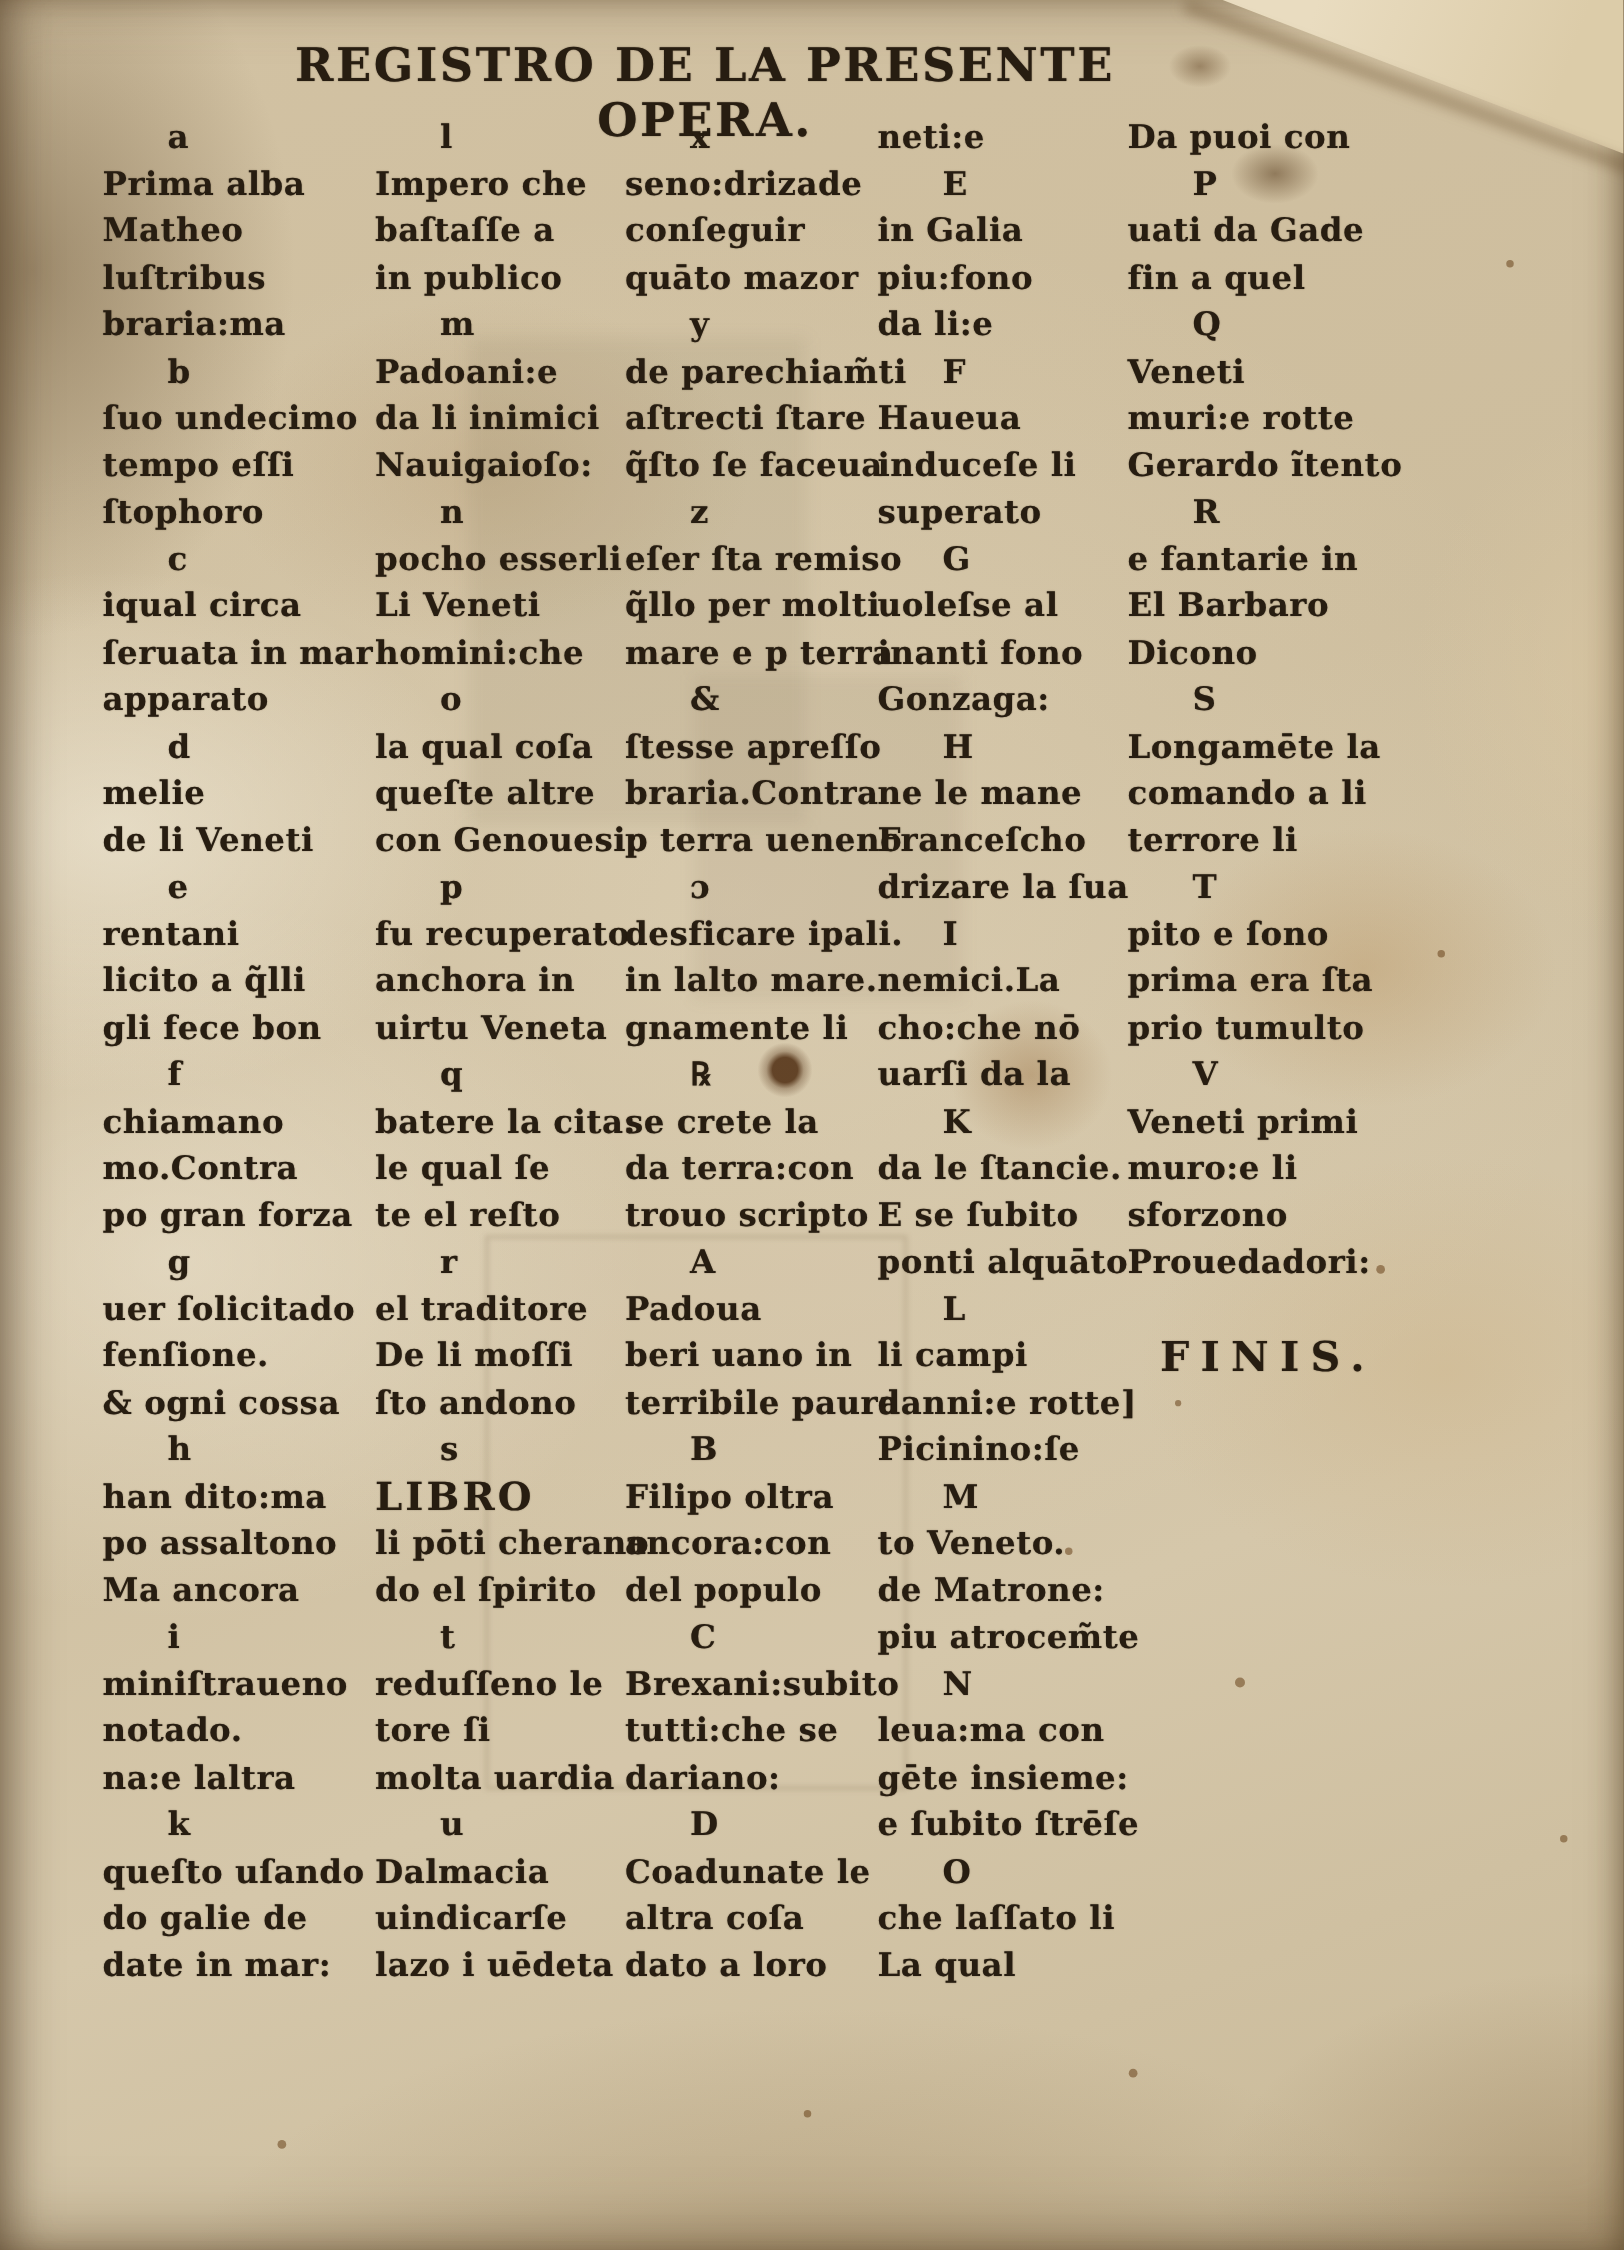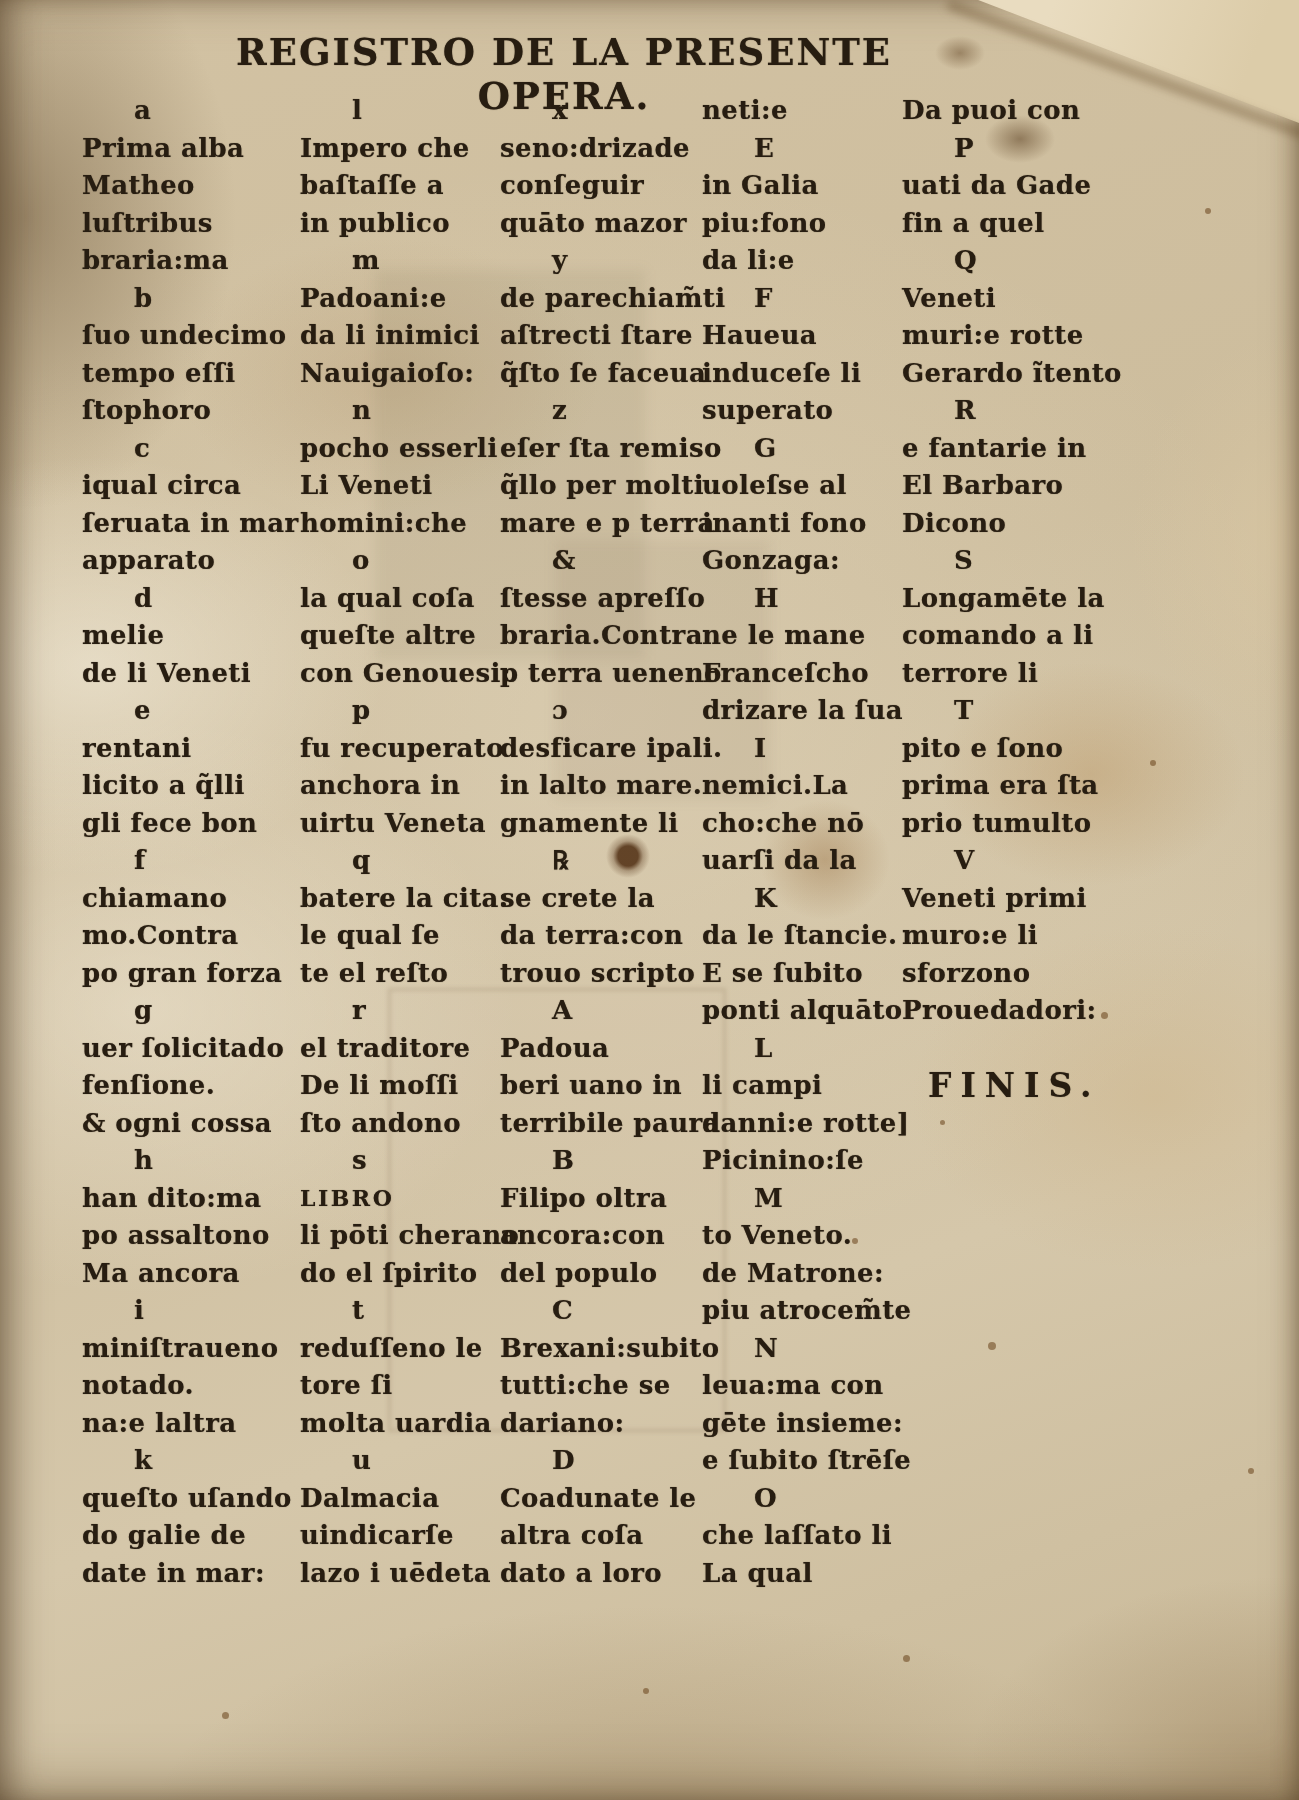--- a/index.html
+++ b/index.html
@@ -34,21 +34,21 @@
     text-shadow:0 0 1px rgba(35,22,8,.65);
   }
   .cols{position:absolute;left:82px;top:92px;display:flex;}
   .col{flex:none;}
   .col-1{width:218px}.col-2{width:200px}.col-3{width:202px}.col-4{width:200px}.col-5{width:260px}
   .ln{
     height:37.5px;line-height:37.5px;font-size:26px;font-weight:bold;
     white-space:nowrap;letter-spacing:.4px;text-shadow:0 0 1px rgba(35,22,8,.55);
   }
   .index{padding-left:52px;}
-  .large{font-size:22px;letter-spacing:2.5px;}
+  .large{font-size:31px;letter-spacing:2.5px;}
   .gap{height:37.5px;}
   .finis{
     padding-left:26px;font-size:33px;letter-spacing:9px;
     text-decoration-style:dashed;
     text-decoration-thickness:2px;text-underline-offset:7px;
   }
   
   .tear{
     position:absolute;top:0;right:0;width:345px;height:150px;
     background:linear-gradient(110deg,#e9dcc0 25%,#dccca9 80%);

